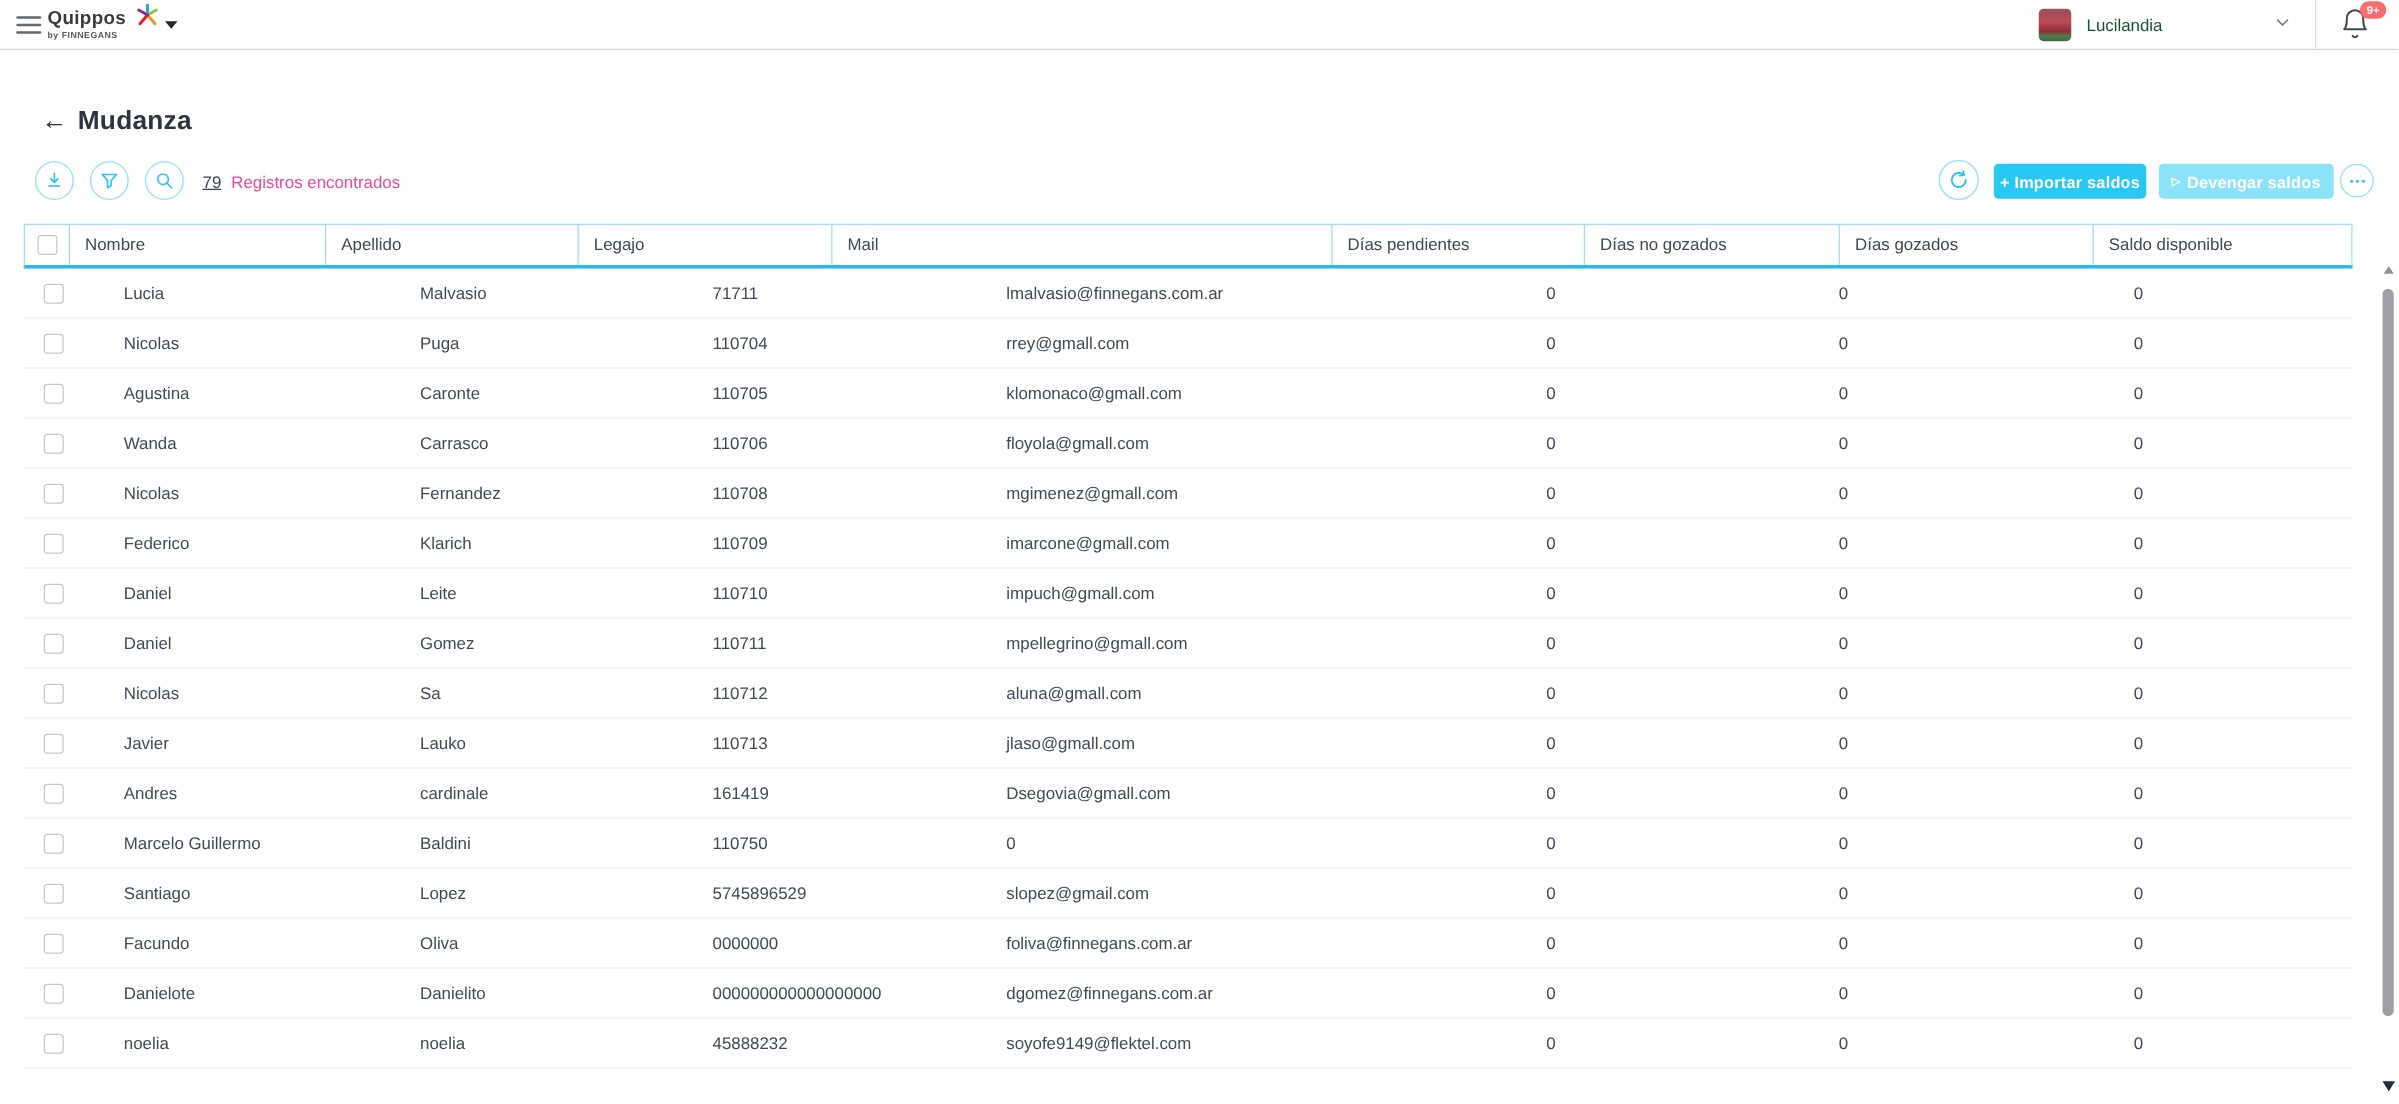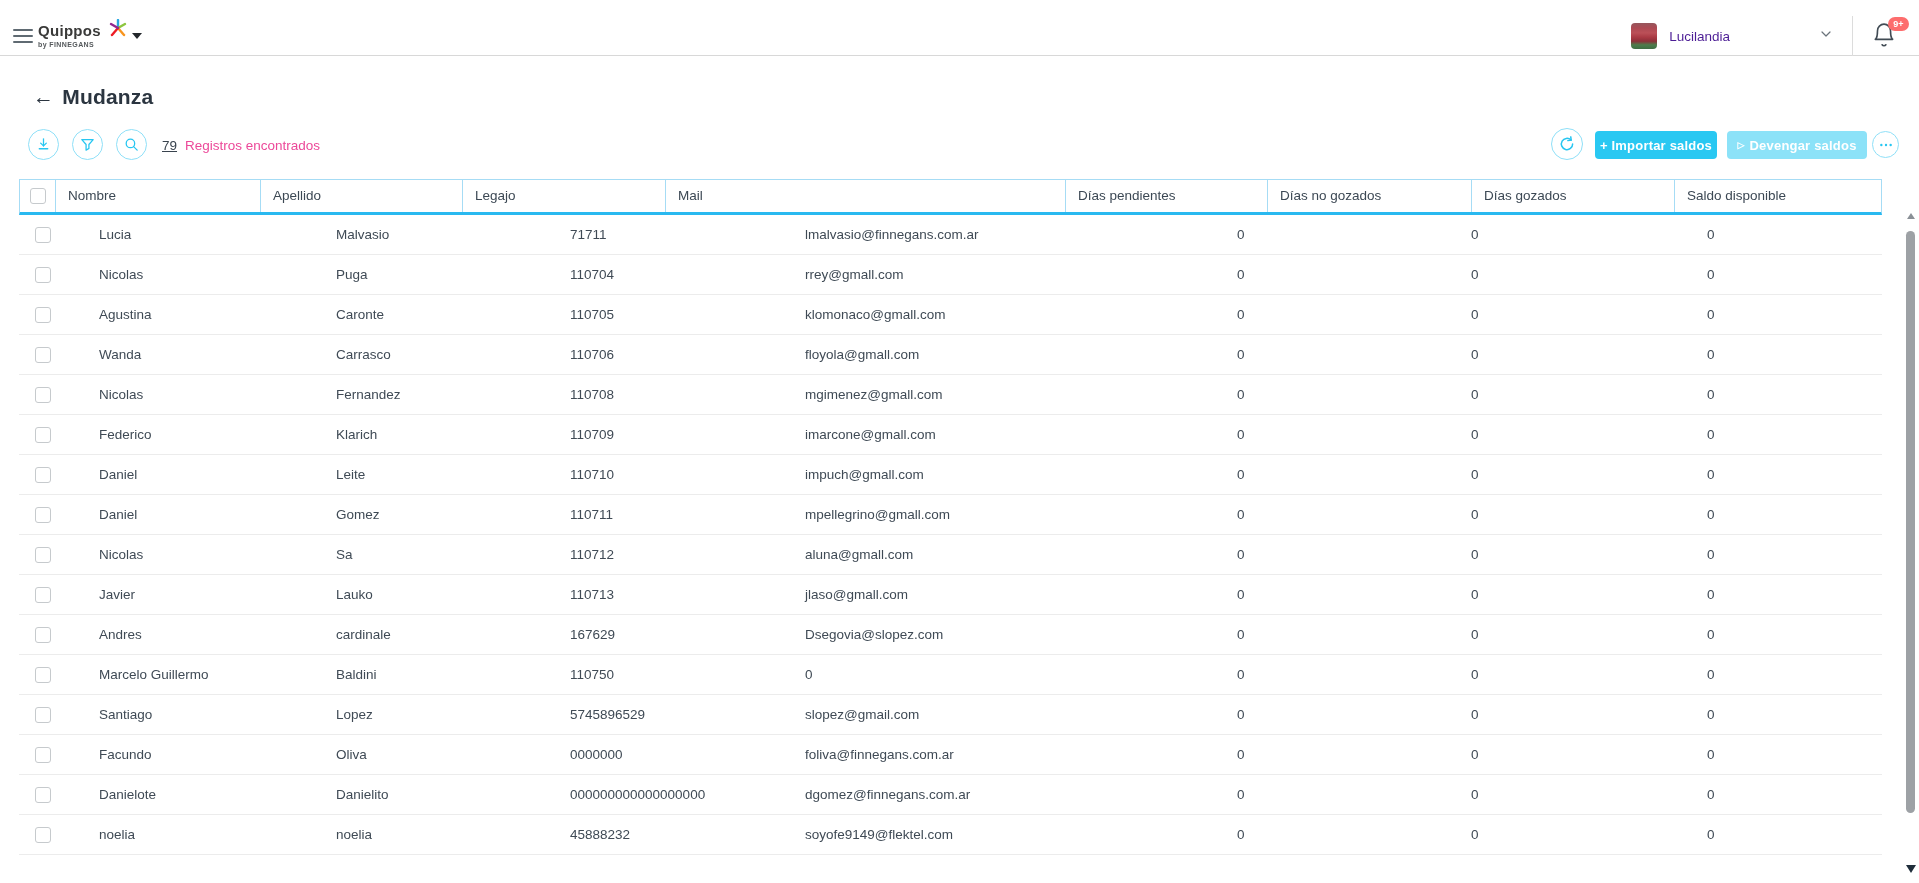--- a/index.html
+++ b/index.html
@@ -1,36 +1,36 @@
 <!DOCTYPE html>
 <html><head>
 <meta charset="utf-8">
 <style>
   * { box-sizing: border-box; margin: 0; padding: 0; }
   html, body { width: 1919px; height: 883px; overflow: hidden; background: #fff;
     font-family: "Liberation Sans", sans-serif; }
   body { position: relative; color: #39434e; }
 
   
-  .topbar { position: absolute; top: 16px; left: 0; width: 1919px; height: 40px;
+  .topbar { position: absolute; top: 0; left: 0; width: 1919px; height: 40px;
     background: #fff; border-bottom: 1px solid #d8d8d8; }
   .hamburger { position: absolute; left: 13px; top: 13px; width: 20px; height: 14px;
     cursor: pointer; }
   .hamburger i { display: block; height: 2px; background: #5f6a72; margin-bottom: 4px; border-radius: 1px; }
   .brand { position: absolute; left: 38px; top: 6px; }
   .brand-name { font-size: 15px; font-weight: 700; color: #3a3a39; letter-spacing: .3px; }
   .brand-star { position: absolute; left: 71px; top: -3px; }
   .brand-byline { font-size: 7px; font-weight: 700; color: #55595c; letter-spacing: .4px; margin-top: 1px; }
   .brand-caret { position: absolute; left: 132px; top: 17px; width: 0; height: 0;
     border-left: 5px solid transparent; border-right: 5px solid transparent;
     border-top: 6px solid #23272b; cursor: pointer; }
   .topbar-right { position: absolute; right: 0; top: 0; height: 40px; display: flex; align-items: center; }
   .avatar { width: 26px; height: 26px; border-radius: 4px; margin-right: 12px;
     background: linear-gradient(180deg,#96565c 0%,#ad4a53 20%,#bb5058 38%,#a93a44 55%,#8d3039 70%,#4d7c4b 84%,#3e6e43 100%); }
-  .user-name { font-size: 13.5px; color: #4c1d95; }
+  .user-name { font-size: 13.5px; color: #14532d; }
   .user-chevron { margin-left: 88px; margin-right: 18px; cursor: pointer; }
   .topbar-divider { width: 1px; height: 40px; background: #dcdcdc; margin-right: 18px; }
   .bell-wrap { position: relative; width: 30px; height: 30px; margin-right: 18px; cursor: pointer; }
   .badge { position: absolute; top: -4px; right: -8px; min-width: 21px; height: 14px;
     background: #fd6d6d; border-radius: 8px; color: #fff; font-size: 9px; font-weight: 700;
     display: flex; align-items: center; justify-content: center; padding: 0 4px; }
 
   
   .page-title { position: absolute; left: 33px; top: 85px; font-size: 21px; font-weight: 700;
     color: #2b3540; letter-spacing: .2px; }
@@ -322,22 +322,22 @@
     <div class="cell">0</div>
     <div class="cell">0</div>
   </div>
 
   <div class="trow grid-row">
     <div class="cell cb-cell">
           <span class="checkbox"></span>
         </div>
     <div class="cell">Andres</div>
     <div class="cell">cardinale</div>
-    <div class="cell">167629</div>
-    <div class="cell">Dsegovia@slopez.com</div>
+    <div class="cell">161419</div>
+    <div class="cell">Dsegovia@gmall.com</div>
     <div class="cell">0</div>
     <div class="cell">0</div>
     <div class="cell">0</div>
     <div class="cell">0</div>
   </div>
 
   <div class="trow grid-row">
     <div class="cell cb-cell">
           <span class="checkbox"></span>
         </div>

